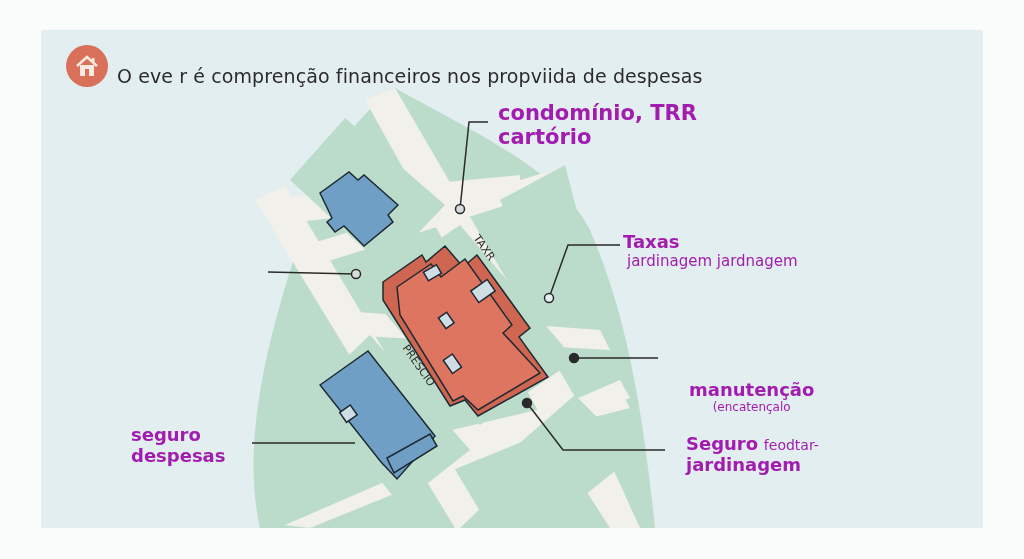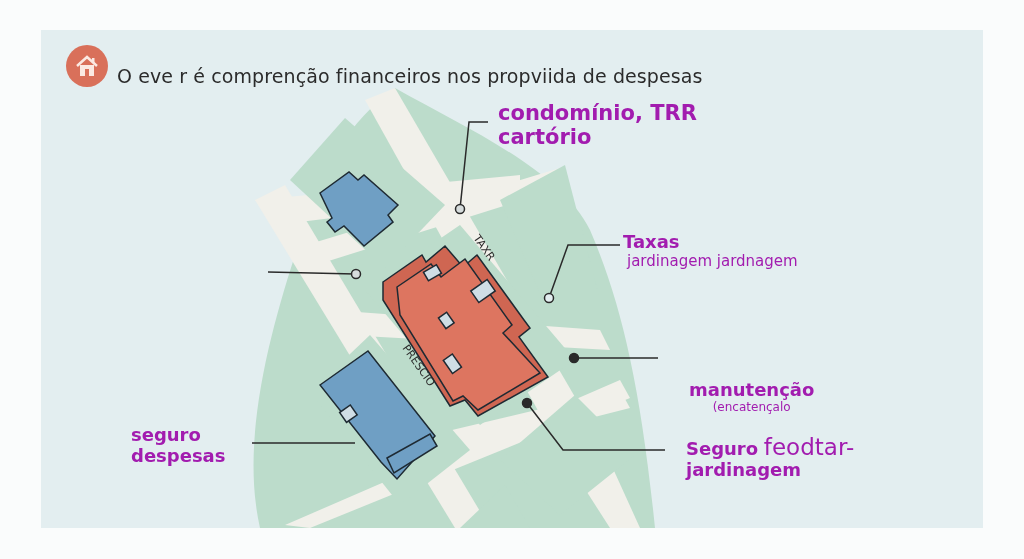--- a/index.html
+++ b/index.html
@@ -119,16 +119,16 @@
     <div class="sm" style="font-size:12px;">(encatençalo</div>
   </div>
 
   <div class="lbl b med" style="left:90px; top:395px;">
     <div>seguro</div>
     <div>despesas</div>
   </div>
 
   <div class="lbl med" style="left:645px; top:404px;">
     <div><span class="b">Seguro</span>
-      <span class="sm" style="font-size:23px;">feodtar-</span></div>
+      <span class="sm" style="font-size:14px;">feodtar-</span></div>
     <div class="b">jardinagem</div>
   </div>
 </div>
 
 </body></html>

